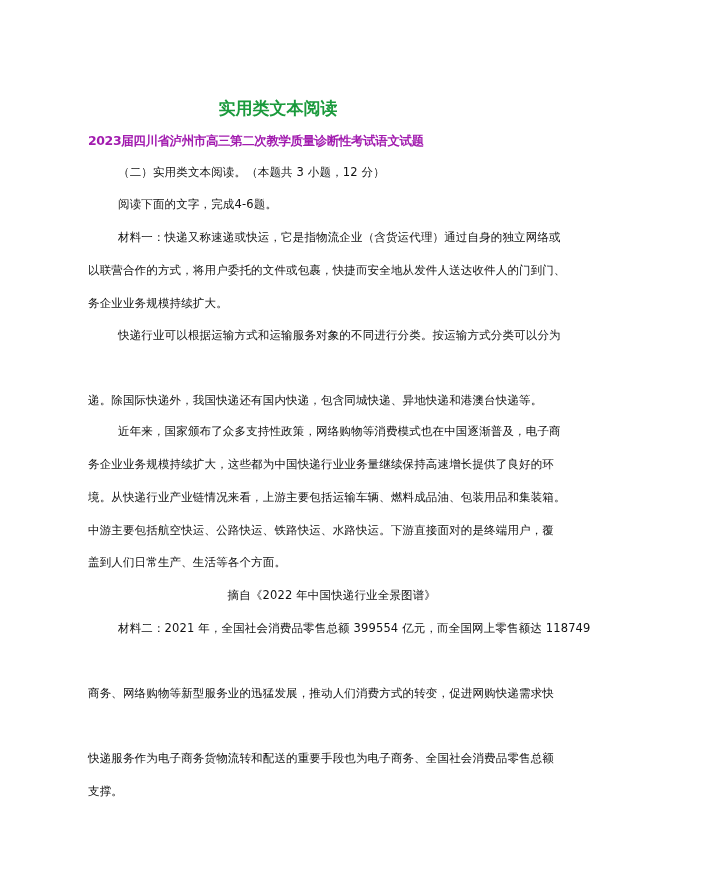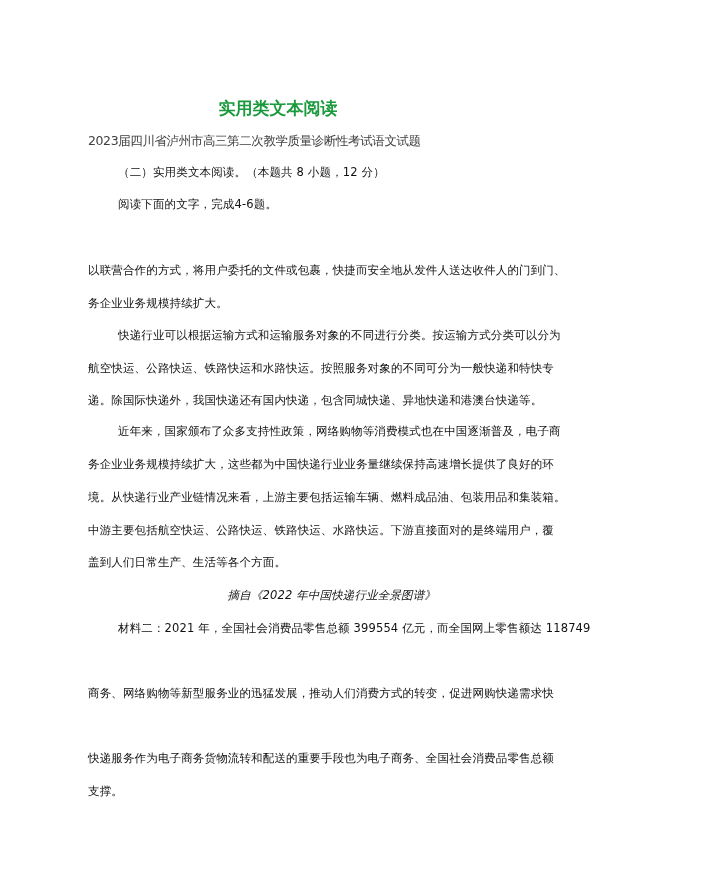--- a/index.html
+++ b/index.html
@@ -1,42 +1,42 @@
 <!DOCTYPE html>
 <html><head>
   <meta charset="utf-8">
   <style>
     html, body { margin: 0; padding: 0; background: #ffffff; }
     body { width: 701px; height: 877px; position: relative; overflow: hidden;
            font-family: "DejaVu Sans", "Liberation Sans", sans-serif; color: #000; }
     .page { position: absolute; left: 0; top: 8px; width: 614px; height: 877px; }
     .title { position: absolute; left: 0; width: 556px; top: 89px; text-align: center;
              font-size: 17px; font-weight: bold; color: #1a9a3c; letter-spacing: 0px; }
-    .subtitle { position: absolute; left: 88px; top: 125px; font-size: 12.5px; font-weight: normal;
-                color: #404040; white-space: nowrap; letter-spacing: -0.4px; }
+    .subtitle { position: absolute; left: 88px; top: 125px; font-size: 12.5px; font-weight: bold;
+                color: #a21caf; white-space: nowrap; letter-spacing: -0.4px; }
     .line { position: absolute; left: 88px; width: 440px; font-size: 11.5px; white-space: nowrap;
             color: #111; letter-spacing: 0.15px; }
     .indent { left: 118px; }
-    .right { left: auto; right: 178px; width: auto; text-align: left; font-style: italic; }
+    .right { left: auto; right: 178px; width: auto; text-align: left; }
   </style>
 </head>
 <body>
 
 <div class="page">
   <div class="title">实用类文本阅读</div>
   <div class="subtitle">2023届四川省泸州市高三第二次教学质量诊断性考试语文试题</div>
 
-  <div class="line indent" style="top:157px">（二）实用类文本阅读。（本题共 8 小题，12 分）</div>
+  <div class="line indent" style="top:157px">（二）实用类文本阅读。（本题共 3 小题，12 分）</div>
   <div class="line indent" style="top:189px">阅读下面的文字，完成4-6题。</div>
 
+  <div class="line indent" style="top:222px">材料一：快递又称速递或快运，它是指物流企业（含货运代理）通过自身的独立网络或</div>
   <div class="line" style="top:255px">以联营合作的方式，将用户委托的文件或包裹，快捷而安全地从发件人送达收件人的门到门、</div>
   <div class="line" style="top:288px">务企业业务规模持续扩大。</div>
 
   <div class="line indent" style="top:320px">快递行业可以根据运输方式和运输服务对象的不同进行分类。按运输方式分类可以分为</div>
-  <div class="line" style="top:353px">航空快运、公路快运、铁路快运和水路快运。按照服务对象的不同可分为一般快递和特快专</div>
   <div class="line" style="top:385px">递。除国际快递外，我国快递还有国内快递，包含同城快递、异地快递和港澳台快递等。</div>
 
   <div class="line indent" style="top:416px">近年来，国家颁布了众多支持性政策，网络购物等消费模式也在中国逐渐普及，电子商</div>
   <div class="line" style="top:449px">务企业业务规模持续扩大，这些都为中国快递行业业务量继续保持高速增长提供了良好的环</div>
   <div class="line" style="top:515px">中游主要包括航空快运、公路快运、铁路快运、水路快运。下游直接面对的是终端用户，覆</div>
   <div class="line" style="top:482px">境。从快递行业产业链情况来看，上游主要包括运输车辆、燃料成品油、包装用品和集装箱。</div>
   <div class="line" style="top:547px">盖到人们日常生产、生活等各个方面。</div>
 
   <div class="line right" style="top:580px">摘自《2022 年中国快递行业全景图谱》</div>
 

